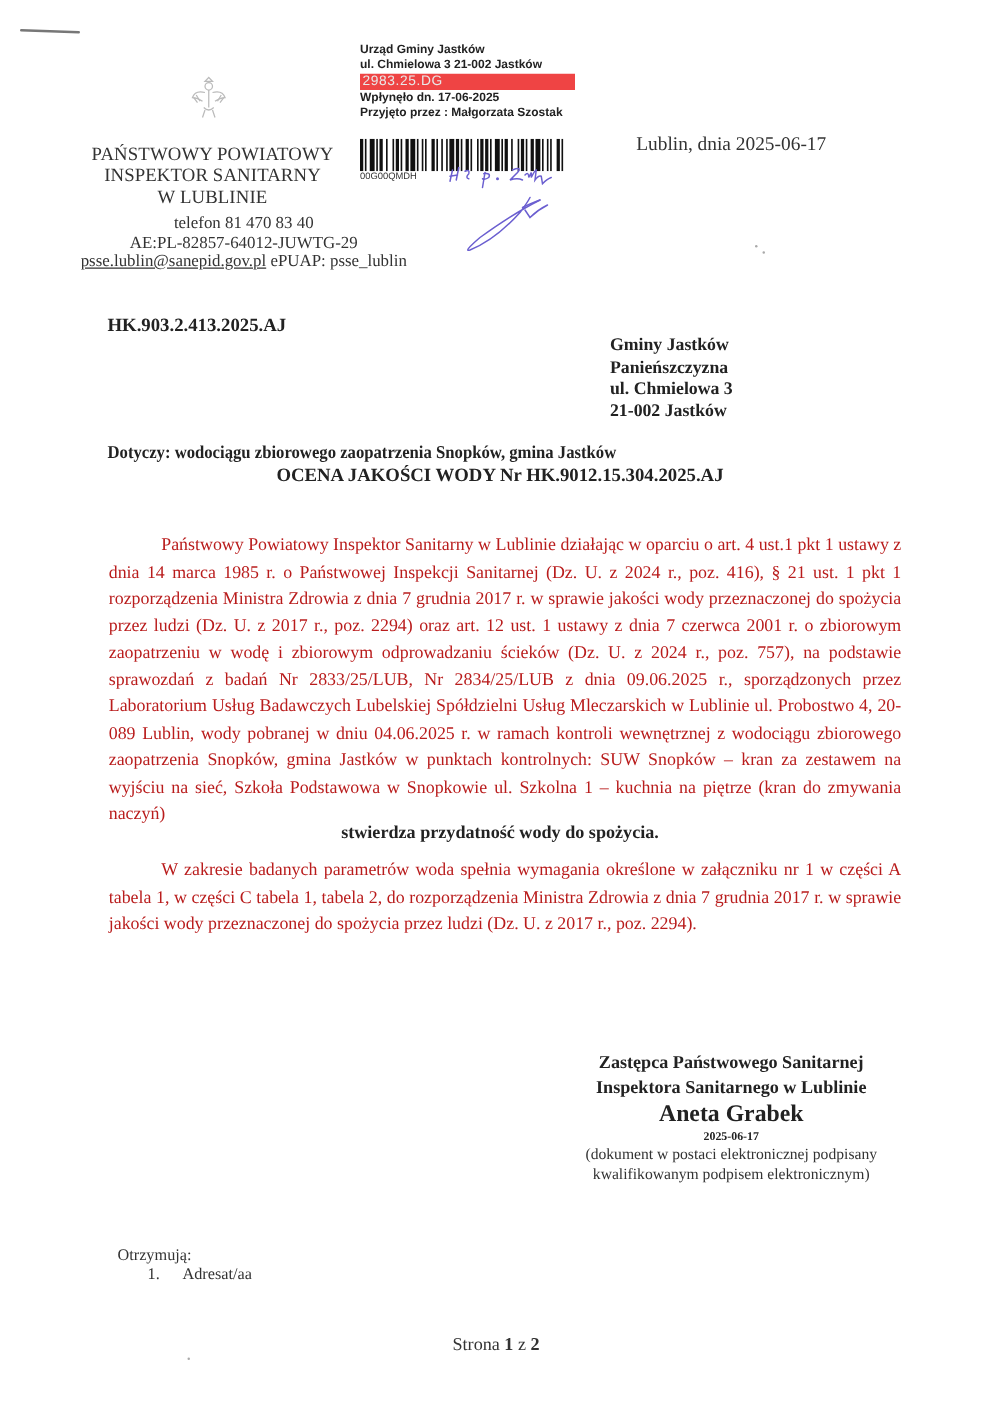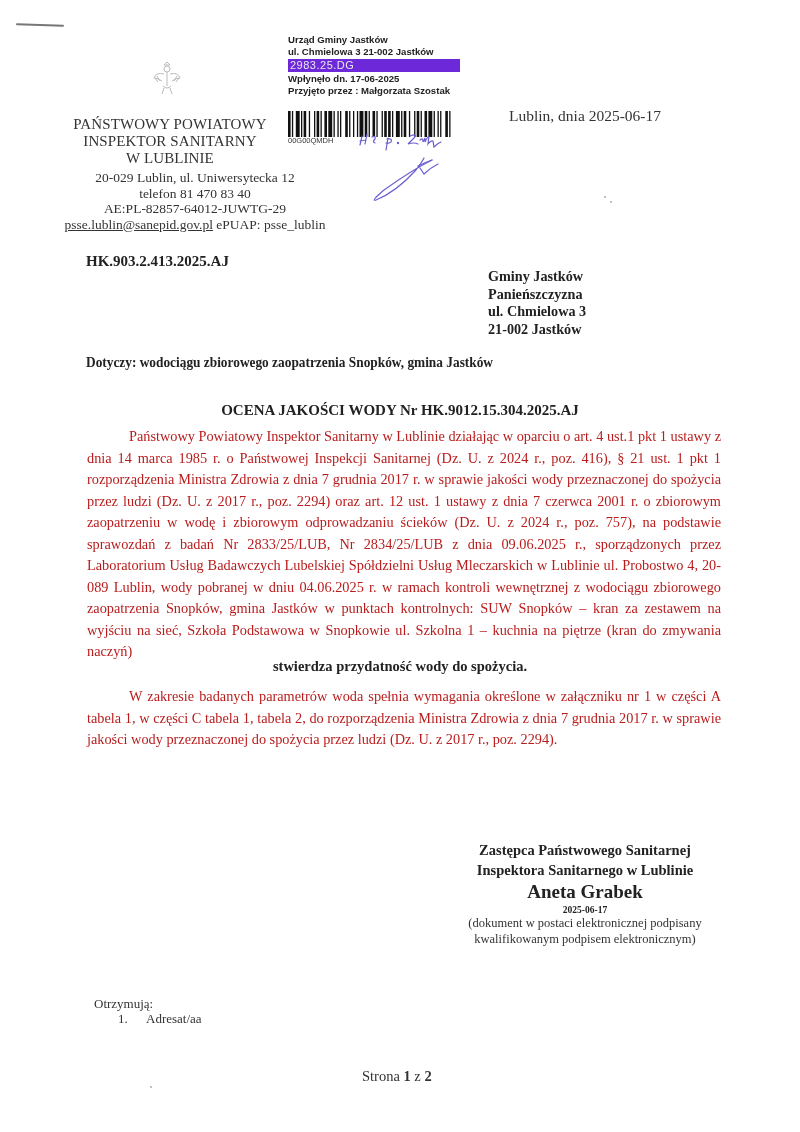--- a/index.html
+++ b/index.html
@@ -5,29 +5,29 @@
   html, body { margin: 0; padding: 0; background: #ffffff; }
   body { width: 800px; height: 1132px; position: relative; overflow: hidden;
          font-family: "Liberation Serif", "DejaVu Serif", serif; color: #2a2a2a; }
   .abs { position: absolute; }
   .scratch { left: 16px; top: 24px; width: 48px; height: 2px; background: #777; border-radius: 1px; transform: rotate(2deg); }
   .eagle { left: 152px; top: 58px; width: 30px; height: 40px; }
   .org { left: 60px; top: 116px; width: 220px; text-align: center; font-size: 15px; line-height: 17px; color: #333; letter-spacing: 0.1px; }
   .addr { left: 60px; top: 170px; width: 270px; text-align: center; font-size: 13.5px; line-height: 15.5px; color: #333; }
   .addr .email { text-decoration: underline; }
   .stamp { left: 288px; top: 34px; width: 172px; font-family: "Liberation Sans", "DejaVu Sans", sans-serif; font-size: 9.6px; font-weight: bold; line-height: 12px; color: #222; }
-  .stamp .num { background: #6d28d9; color: #e8e8e8; font-weight: normal; font-size: 11px; padding: 0 2px; height: 13px; line-height: 13px; margin: 1px 0 1px; letter-spacing: 0.5px; }
+  .stamp .num { background: #ef4444; color: #e8e8e8; font-weight: normal; font-size: 11px; padding: 0 2px; height: 13px; line-height: 13px; margin: 1px 0 1px; letter-spacing: 0.5px; }
   .barcode { left: 288px; top: 111px; width: 165px; height: 26px; }
   .barcode-id { left: 288px; top: 136px; font-family: "Liberation Sans", sans-serif; font-size: 7.5px; color: #333; }
   .hand { left: 340px; top: 128px; width: 140px; height: 90px; }
   .date { left: 509px; top: 107px; font-size: 15.5px; color: #333; }
   .ref { left: 86px; top: 253px; font-size: 15px; font-weight: bold; color: #222; }
   .recipient { left: 488px; top: 268px; font-size: 14.2px; font-weight: bold; line-height: 17.5px; color: #222; }
   .subject { left: 86px; top: 354px; font-size: 14.5px; font-weight: bold; color: #222; transform: scaleX(0.92); transform-origin: left; }
-  .doc-title { left: 0; top: 402px; width: 800px; text-align: center; font-size: 15px; font-weight: bold; color: #222; }
+  .doc-title { left: 0; top: 373px; width: 800px; text-align: center; font-size: 15px; font-weight: bold; color: #222; }
   .para { left: 87px; width: 634px; font-size: 14.3px; line-height: 21.5px; text-align: justify; color: #b91c1c; }
   .para.p1 { top: 426px; }
   .para.p2 { top: 686px; }
   .para .indent { display: inline-block; width: 42px; }
   .statement { left: 0; top: 658px; width: 800px; text-align: center; font-size: 14.5px; font-weight: bold; color: #222; }
   .sig { left: 440px; top: 840px; width: 290px; text-align: center; color: #222; }
   .sig .role { font-size: 14.5px; font-weight: bold; line-height: 20px; }
   .sig .name { font-size: 19px; font-weight: bold; line-height: 24px; }
   .sig .sigdate { font-size: 9.5px; font-weight: bold; line-height: 12px; }
   .sig .note { font-size: 12.5px; line-height: 15.5px; color: #333; }
@@ -52,21 +52,20 @@
     <path d="M11 28 q4 4 8 0 M12 30 l-2 6 M18 30 l2 6"></path>
   </g>
 </svg>
 
 <div class="abs org">
   <div>PAŃSTWOWY POWIATOWY</div>
   <div>INSPEKTOR SANITARNY</div>
   <div>W LUBLINIE</div>
 </div>
 <div class="abs addr">
-  <div>20-029 Lublin, ul. Uniwersytecka 12</div>
   <div>telefon 81 470 83 40</div>
   <div>AE:PL-82857-64012-JUWTG-29</div>
   <div><span class="email">psse.lublin@sanepid.gov.pl</span> <span>ePUAP: psse_lublin</span></div>
 </div>
 
 <div class="abs stamp">
   <div>Urząd Gminy Jastków</div>
   <div>ul. Chmielowa 3 21-002 Jastków</div>
   <div class="num">2983.25.DG</div>
   <div>Wpłynęło dn. 17-06-2025</div>

